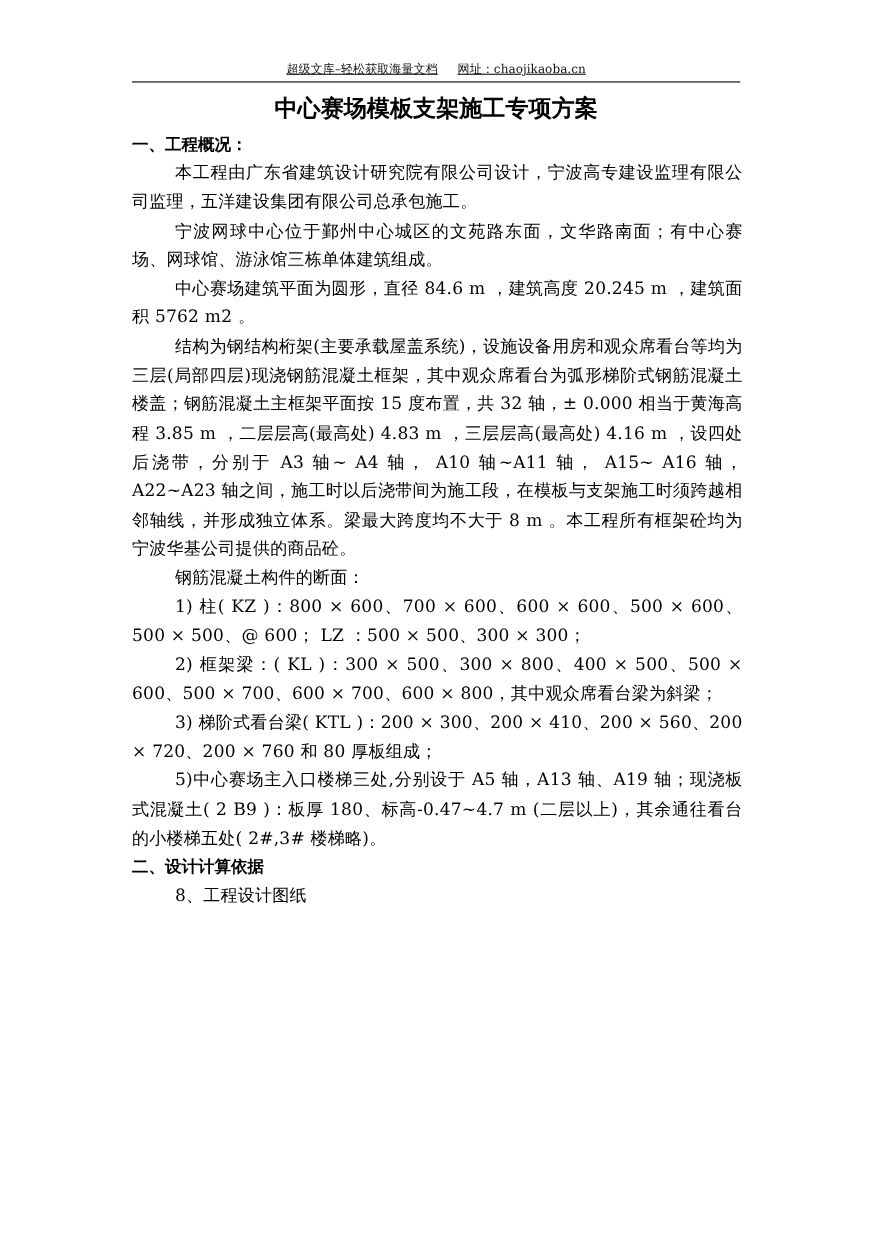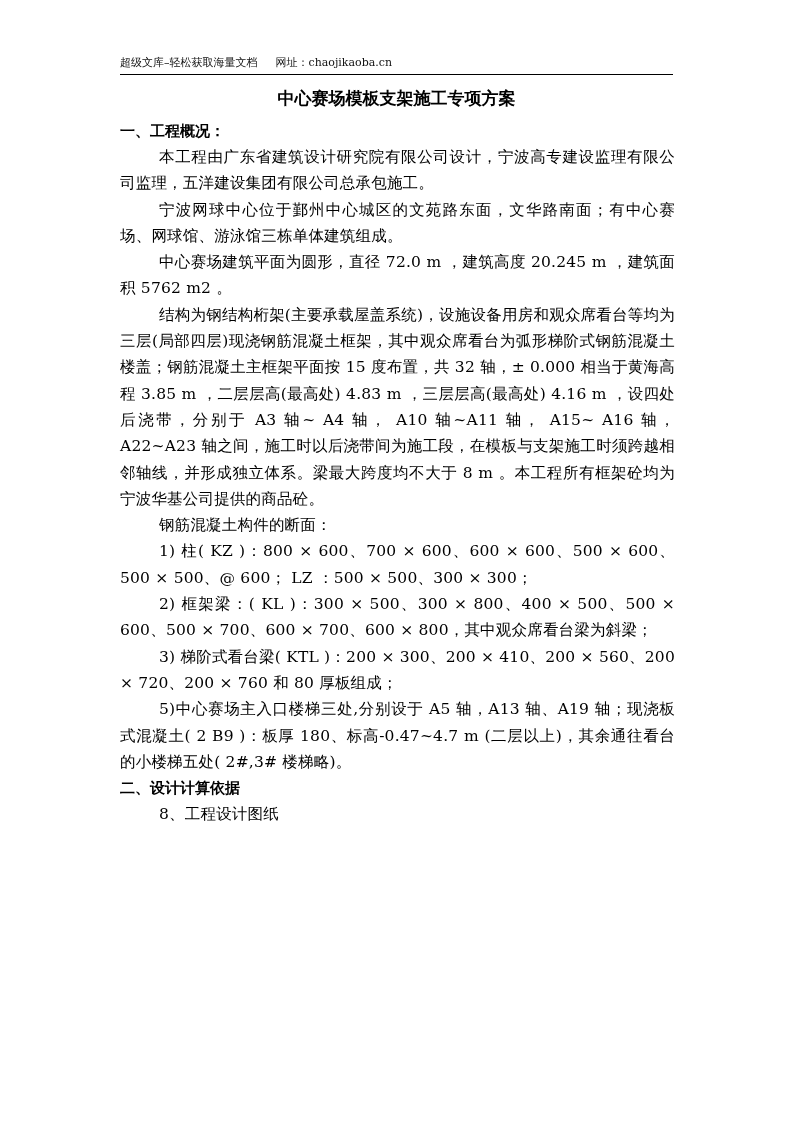--- a/index.html
+++ b/index.html
@@ -1,40 +1,40 @@
 <!DOCTYPE html>
 <html><head>
 <meta charset="utf-8">
 <style>
   html, body { margin: 0; padding: 0; background: #ffffff; }
   body { width: 793px; height: 1122px; position: relative; overflow: hidden;
          font-family: "DejaVu Serif", "Liberation Serif", serif; color: #000; }
   .page-header { position: absolute; left: 120px; top: 54px; width: 553px; height: 20px;
-                 border-bottom: 1px solid #000; text-align: left; font-size: 11px; line-height: 18px; color: #111; }
+                 border-bottom: 1px solid #000; text-align: center; font-size: 11px; line-height: 18px; color: #111; text-decoration: underline; }
   .page-header .site { margin-left: 18px; }
   .title { position: absolute; left: 120px; top: 84px; width: 553px; text-align: center;
-           font-family: "DejaVu Sans", "Liberation Sans", sans-serif; font-size: 17px; font-weight: bold; line-height: 28px; }
+           font-family: "DejaVu Sans", "Liberation Sans", sans-serif; font-size: 21px; font-weight: bold; line-height: 28px; }
   .content { position: absolute; left: 120px; top: 118px; width: 555px; }
   .h1 { font-family: "DejaVu Sans", "Liberation Sans", sans-serif; font-weight: bold; font-size: 15px; line-height: 26px; height: 26px; }
   .p { font-size: 15.5px; line-height: 26.3px; text-align: justify; text-indent: 39px; letter-spacing: 0.2px; }
 </style>
 </head>
 <body>
 
 <div class="page-header">
   <span>超级文库–轻松获取海量文档</span><span class="site">网址：chaojikaoba.cn</span>
 </div>
 
 <div class="title">中心赛场模板支架施工专项方案</div>
 
 <div class="content">
   <div class="h1">一、工程概况：</div>
   <div class="p">本工程由广东省建筑设计研究院有限公司设计，宁波高专建设监理有限公司监理，五洋建设集团有限公司总承包施工。</div>
   <div class="p">宁波网球中心位于鄞州中心城区的文苑路东面，文华路南面；有中心赛场、网球馆、游泳馆三栋单体建筑组成。</div>
-  <div class="p">中心赛场建筑平面为圆形，直径 72.0 m ，建筑高度 20.245 m ，建筑面积 5762 m2 。</div>
+  <div class="p">中心赛场建筑平面为圆形，直径 84.6 m ，建筑高度 20.245 m ，建筑面积 5762 m2 。</div>
   <div class="p">结构为钢结构桁架(主要承载屋盖系统)，设施设备用房和观众席看台等均为三层(局部四层)现浇钢筋混凝土框架，其中观众席看台为弧形梯阶式钢筋混凝土楼盖；钢筋混凝土主框架平面按 15 度布置，共 32 轴，± 0.000 相当于黄海高程 3.85 m ，二层层高(最高处) 4.83 m ，三层层高(最高处) 4.16 m ，设四处后浇带，分别于 A3 轴~ A4 轴， A10 轴~A11 轴， A15~ A16 轴， A22~A23 轴之间，施工时以后浇带间为施工段，在模板与支架施工时须跨越相邻轴线，并形成独立体系。梁最大跨度均不大于 8 m 。本工程所有框架砼均为宁波华基公司提供的商品砼。</div>
   <div class="p">钢筋混凝土构件的断面：</div>
   <div class="p">1) 柱( KZ )：800 × 600、700 × 600、600 × 600、500 × 600、500 × 500、@ 600； LZ ：500 × 500、300 × 300；</div>
   <div class="p">2) 框架梁：( KL )：300 × 500、300 × 800、400 × 500、500 × 600、500 × 700、600 × 700、600 × 800，其中观众席看台梁为斜梁；</div>
   <div class="p">3) 梯阶式看台梁( KTL )：200 × 300、200 × 410、200 × 560、200 × 720、200 × 760 和 80 厚板组成；</div>
   <div class="p">5)中心赛场主入口楼梯三处,分别设于 A5 轴，A13 轴、A19 轴；现浇板式混凝土( 2 B9 )：板厚 180、标高-0.47~4.7 m (二层以上)，其余通往看台的小楼梯五处( 2#,3# 楼梯略)。</div>
   <div class="h1">二、设计计算依据</div>
   <div class="p">8、工程设计图纸</div>
 </div>
 

